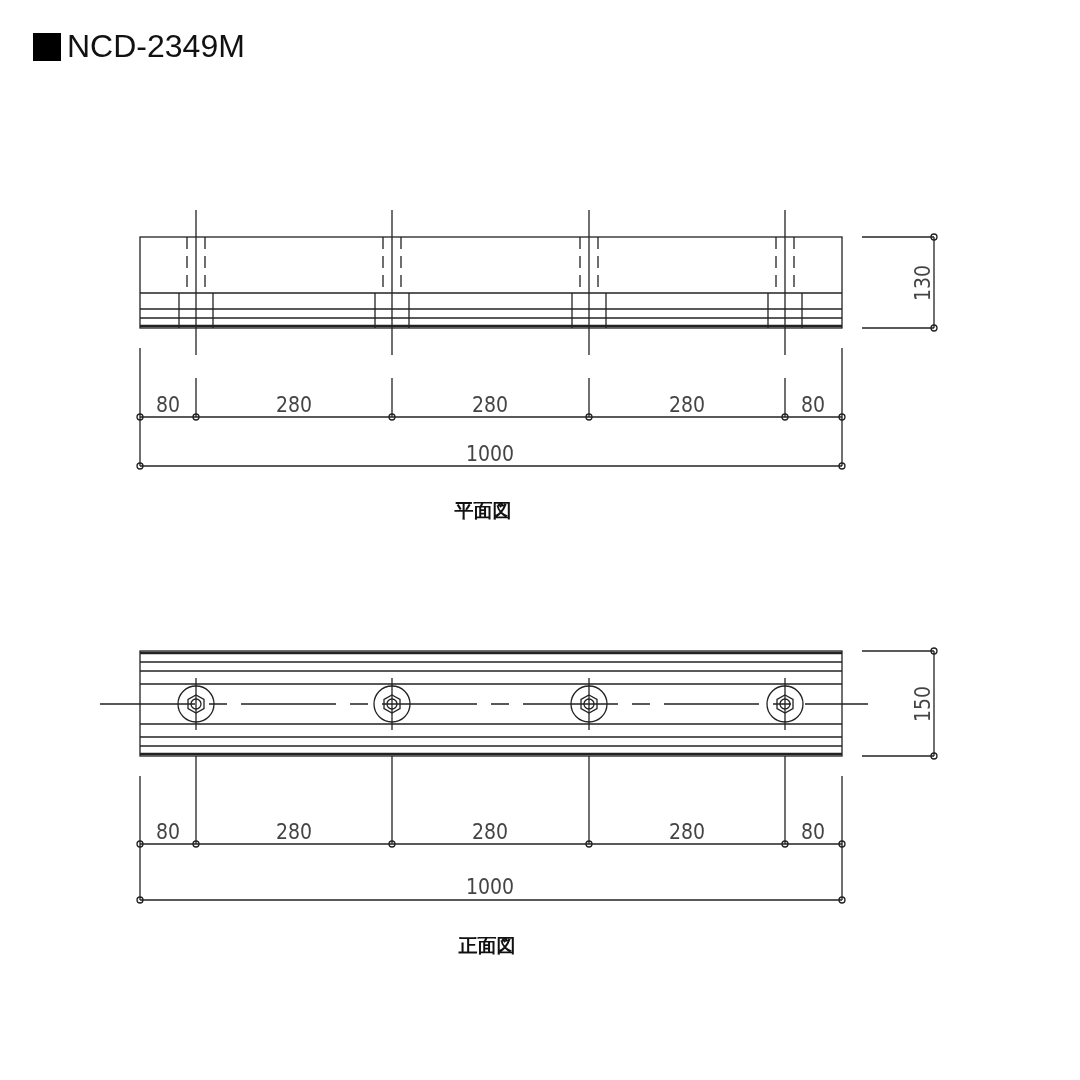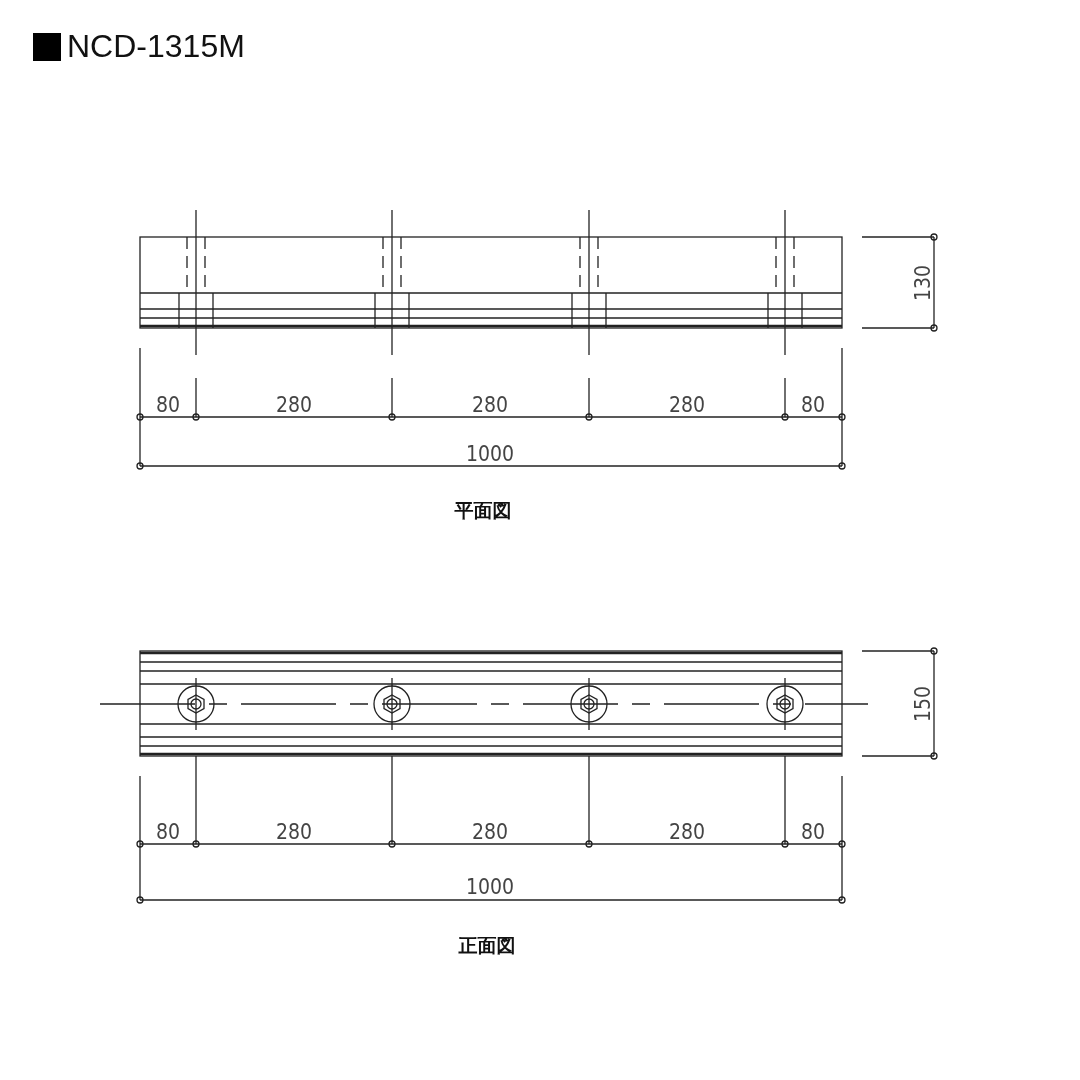--- a/index.html
+++ b/index.html
@@ -9,21 +9,21 @@
   .title .txt { font-family:"Liberation Sans", sans-serif; font-size:32px; color:#111; letter-spacing:0px; }
   svg { position:absolute; left:0; top:0; }
   .dimtext { font-family:"DejaVu Sans", sans-serif; font-size:21px; fill:#444; font-stretch:condensed; }
   .caption { font-family:"DejaVu Sans", sans-serif; font-size:19px; font-weight:bold; fill:#111; }
 </style>
 </head>
 <body>
 
 <div class="title">
   <div class="sq"></div>
-  <div class="txt">NCD-1315M</div>
+  <div class="txt">NCD-2349M</div>
 </div>
 
 <svg width="1080" height="1080" viewBox="0 0 1080 1080">
   <g stroke="#222" stroke-width="1.3" fill="none">
 
     <g>
       <rect x="140" y="237" width="702" height="91"></rect>
       <line x1="140" y1="293" x2="842" y2="293"></line>
       <line x1="140" y1="309" x2="842" y2="309"></line>
       <line x1="140" y1="318" x2="842" y2="318"></line>

